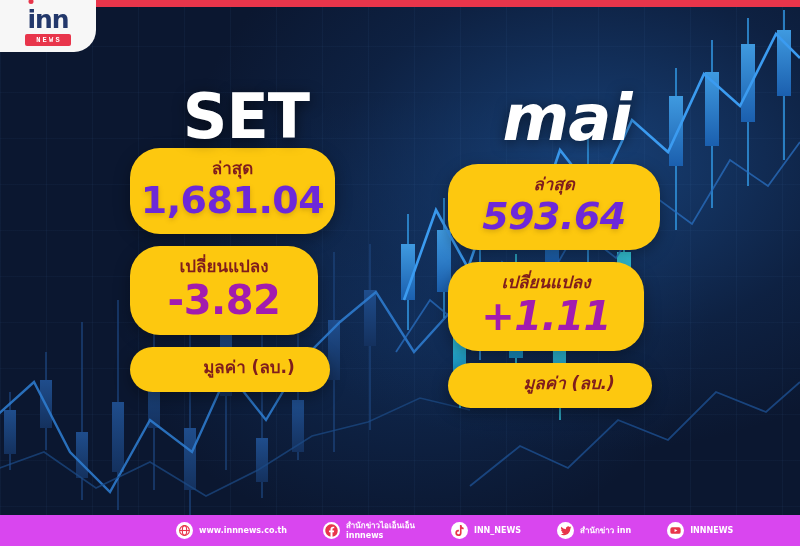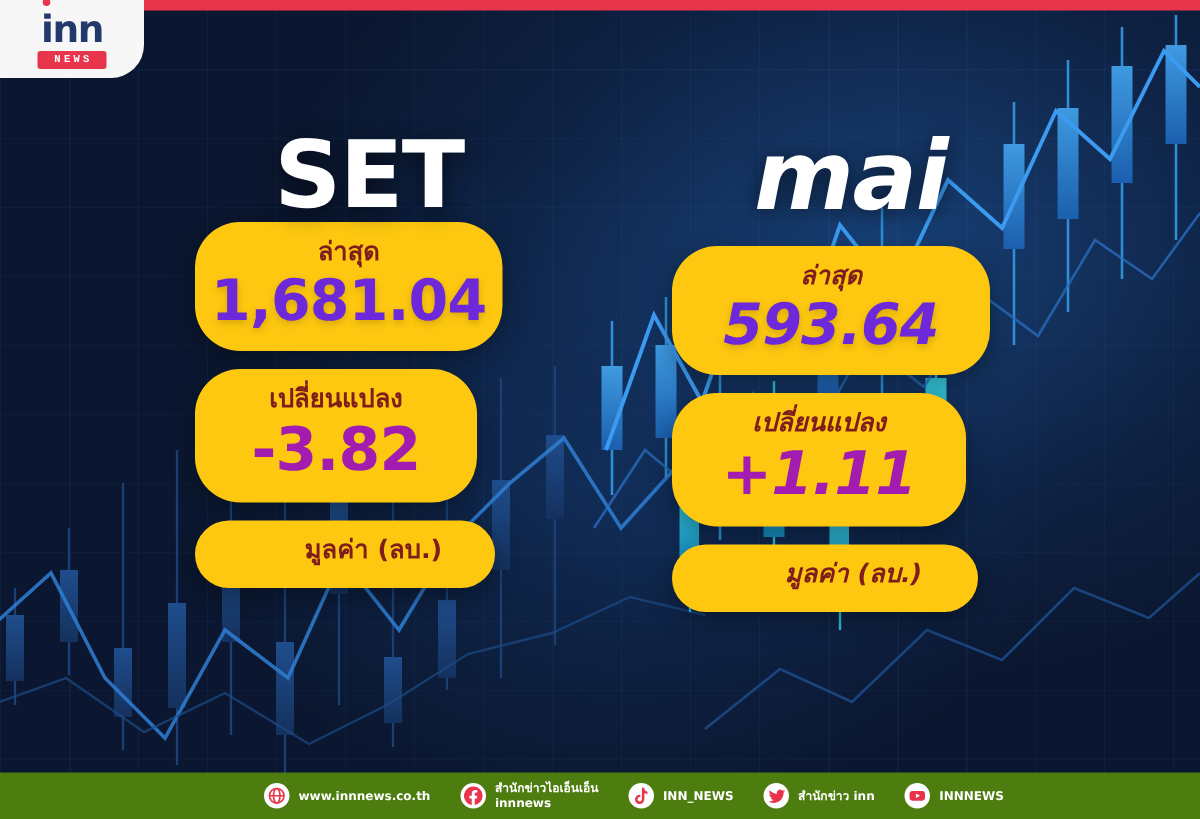--- a/index.html
+++ b/index.html
@@ -83,22 +83,22 @@
   .c-latest  { width:205px; }
   .c-change  { width:188px; }
   .c-value   { width:200px;padding-left:48px; }
   .col-mai .c-latest { width:212px; }
   .col-mai .c-change { width:196px; }
   .col-mai .c-value  { width:204px; }
 
   
   .footer {
     position:absolute; left:0; bottom:0; width:800px; height:31px;
-    background:#4d7c0f; z-index:8;
-    display:flex; align-items:center; padding-left:176px; gap:0;
+    background:#d946ef; z-index:8;
+    display:flex; align-items:center; padding-left:176px; gap:16px;
   }
   .social { display:flex; align-items:center; gap:6px; margin-right:20px; }
   .sico {
     width:17px; height:17px; border-radius:50%; background:#ffffff;
     display:flex; align-items:center; justify-content:center; flex:none;
   }
   .sico svg { display:block; }
   .stext { color:#ffffff; font-size:8px; font-weight:600; line-height:1.22; white-space:nowrap; }
   .stext .l2 { display:block; }
 </style>

